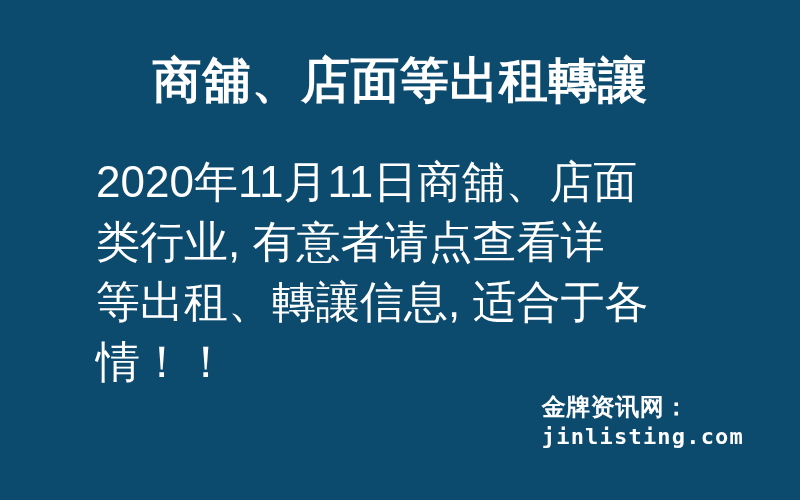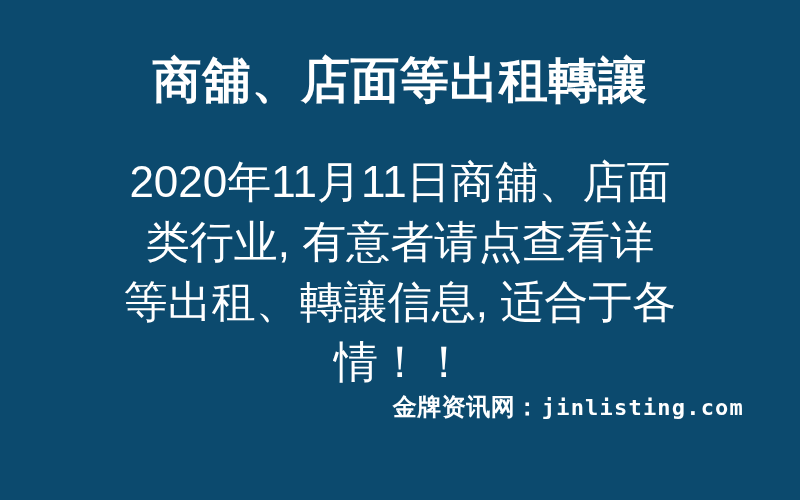--- a/index.html
+++ b/index.html
@@ -39,41 +39,42 @@
     color: #ffffff;
     white-space: nowrap;
   }
 
   
   .banner-body {
     position: absolute;
     left: 96px;
     top: 152px;
     width: 608px;
-    text-align: center;
+    text-align: left;
     font-size: 44px;
     line-height: 60px;
     font-weight: 500;
     color: #ffffff;
   }
 
   .body-line {
     display: block;
     white-space: nowrap;
   }
 
   
   .banner-footer {
     position: absolute;
     right: 56px;
     top: 392px;
     display: flex;
     align-items: baseline;
     justify-content: flex-end;
     white-space: nowrap;
+    flex-direction: column;
   }
 
   .footer-site {
     font-size: 24px;
     line-height: 30px;
     font-weight: 700;
     color: #ffffff;
     letter-spacing: 0.5px;
   }
 

